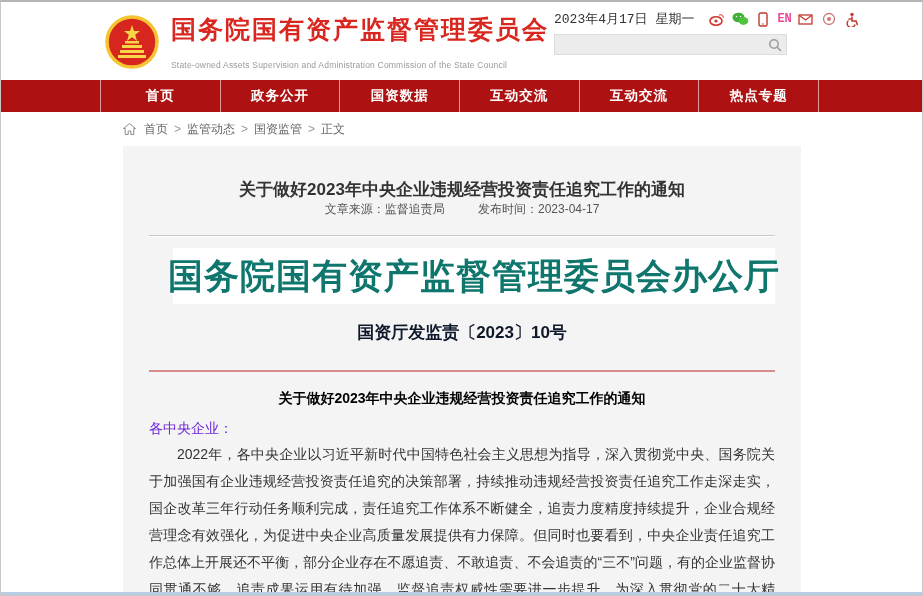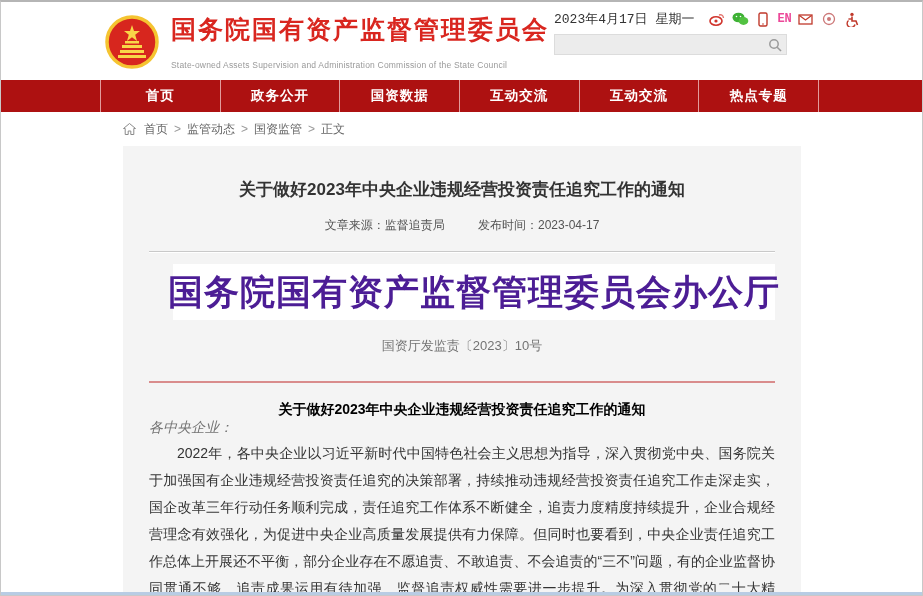--- a/index.html
+++ b/index.html
@@ -55,35 +55,35 @@
   .crumb.current { cursor:default;font-family:Liberation Mono, monospace; }
   .crumb-sep { color:#999; margin:0 4px; }
   .home-ico { margin-right:6px; display:inline-flex; }
 
   
   .article {
     position:absolute; left:122px; top:144px; width:678px; height:452px;
     background:#f4f4f4; padding:0 26px; overflow:hidden;
   }
   .article-title { margin-top:32px; text-align:center; font-size:17px; font-weight:bold; color:#333; }
-  .meta { margin-top:16px; text-align:center; font-size:12px; color:#555; }
+  .meta { text-align:center; font-size:12px; color:#555; }
   .meta span { margin:0 15px; }
   .divider { margin-top:17px; border-top:1px solid #c9c9c9; box-shadow:0 1px 0 #ffffff; }
   .letterhead-box {
     margin-top:12px; margin-left:24px; height:56px; background:#fff;
     display:flex; align-items:center; justify-content:center;
   }
   .letterhead {
     font-family:"Liberation Serif","DejaVu Serif",serif;
-    font-size:35px; font-weight:bold; color:#4c1d95; letter-spacing:1px; white-space:nowrap;text-align:right;
-  }
-  .doc-number { margin-top:17px; text-align:center; font-size:13px; color:#737373; }
+    font-size:35px; font-weight:bold; color:#0f766e; letter-spacing:1px; white-space:nowrap;text-align:right;
+  }
+  .doc-number { margin-top:17px; text-align:center; font-size:17px; color:#0f172a;font-weight:bold; }
   .red-line { margin-top:26px; height:2px; background:#7a1818; border-top:1px solid #d98c8c; border-bottom:1px solid #d98c8c; }
   .doc-heading { margin-top:18px; text-align:center; font-size:14px; font-weight:bold; color:#000; }
-  .salutation { margin-top:0; font-size:14px; color:#737373;font-style:italic; }
+  .salutation { margin-top:12px; font-size:14px; color:#6d28d9; }
   .body-para {
     margin-top:3px; font-size:14px; color:#333; line-height:27px;
     text-indent:2em; text-align:justify;
   }
   .bottom-line { position:absolute; left:0; bottom:0; width:100%; height:3px; background:#b8cce4; }
 </style>
 </head>
 <body>
 
 <div class="page">

